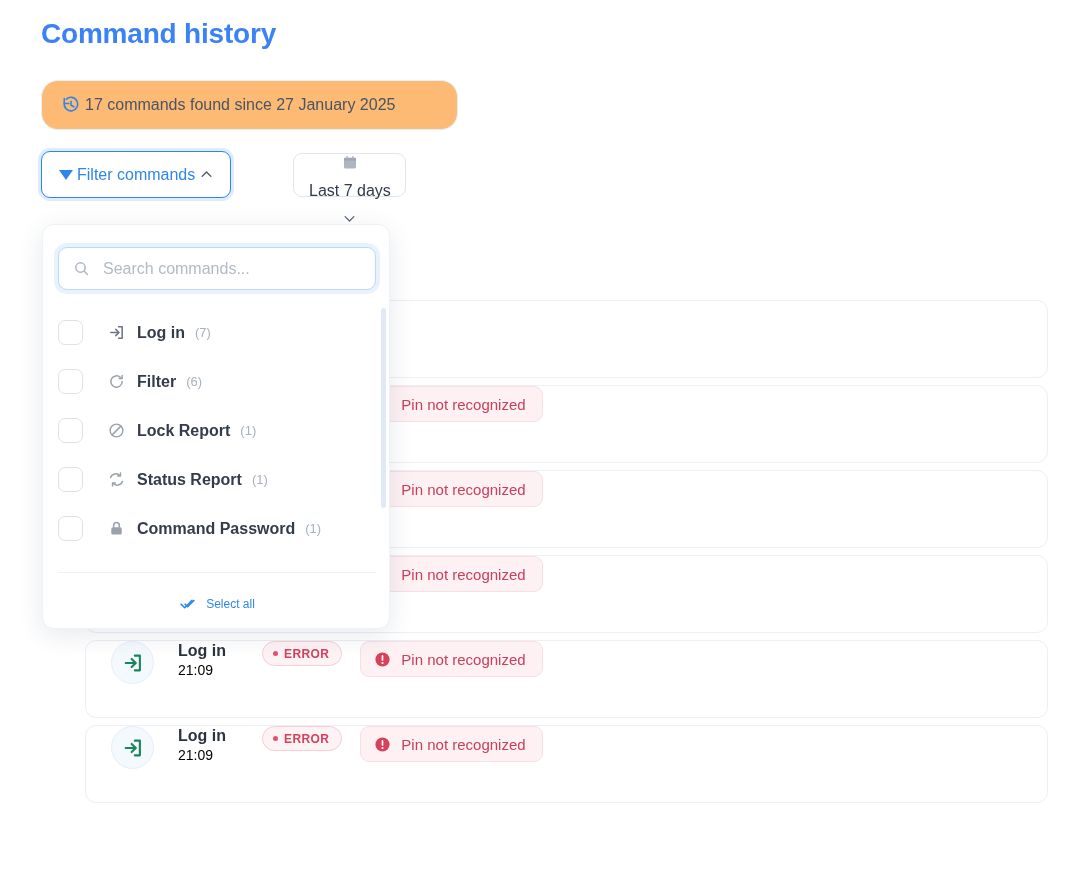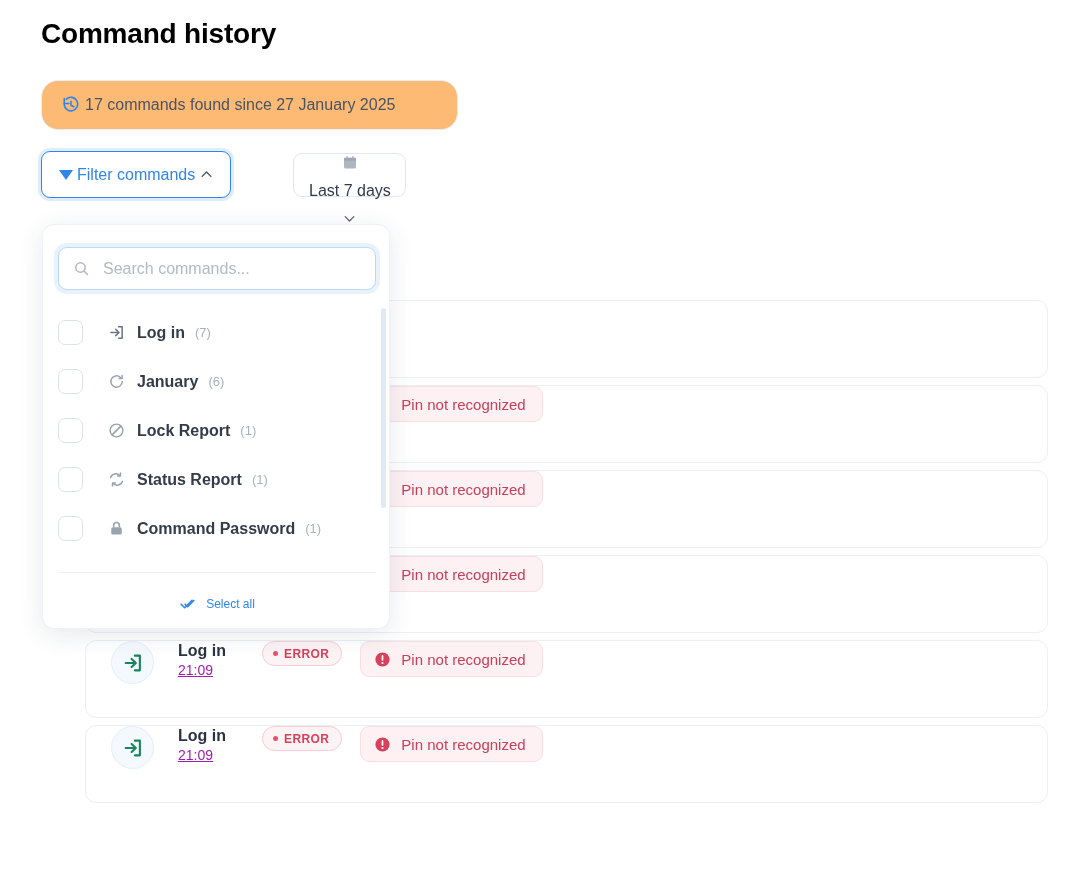--- a/index.html
+++ b/index.html
@@ -20,21 +20,21 @@
     background: #ffffff;
   }
 
   
   .page-title {
     position: absolute;
     left: 41px;
     top: 18px;
     font-size: 28px;
     font-weight: bold;
-    color: #000000;
+    color: #3b82f6;
     letter-spacing: -0.2px;
   }
 
   
   .info-banner {
     position: absolute;
     left: 41px;
     top: 80px;
     width: 417px;
     height: 50px;
@@ -131,24 +131,23 @@
     flex: 0 0 auto;
   }
   .row-cmd {
     font-size: 16px;
     font-weight: bold;
     color: #2b3340;
     line-height: 20px;
   }
   .row-time {
     font-size: 14px;
-    color: #a21caf;
+    color: #000000;
     line-height: 19px;
     margin-top: 10px;
-    text-decoration: underline;
   }
   .badge-error {
     flex: 0 0 auto;
     height: 25px;
     padding: 0 12px 0 10px;
     border-radius: 13px;
     border: 1px solid #f6ced4;
     background: #fdf2f4;
     display: flex;
     align-items: center;
@@ -520,21 +519,21 @@
       </div>
 
       <div class="opt">
         <span class="cbox"></span>
         <span class="opt-icon">
           <svg viewBox="0 0 24 24" fill="none" stroke="#9aa2ad" stroke-width="2.1" stroke-linecap="round" stroke-linejoin="round">
             <path d="M20 12a8 8 0 1 1-2.4-5.7"></path>
             <polyline points="20 3.4 20 7.6 15.7 7.6"></polyline>
           </svg>
         </span>
-        <span class="opt-label">January</span>
+        <span class="opt-label">Filter</span>
         <span class="opt-count">(6)</span>
       </div>
 
       <div class="opt">
         <span class="cbox"></span>
         <span class="opt-icon">
           <svg viewBox="0 0 24 24" fill="none" stroke="#9aa2ad" stroke-width="2.1" stroke-linecap="round">
             <circle cx="12" cy="12" r="9"></circle>
             <line x1="5.8" y1="18.2" x2="18.2" y2="5.8"></line>
           </svg>

